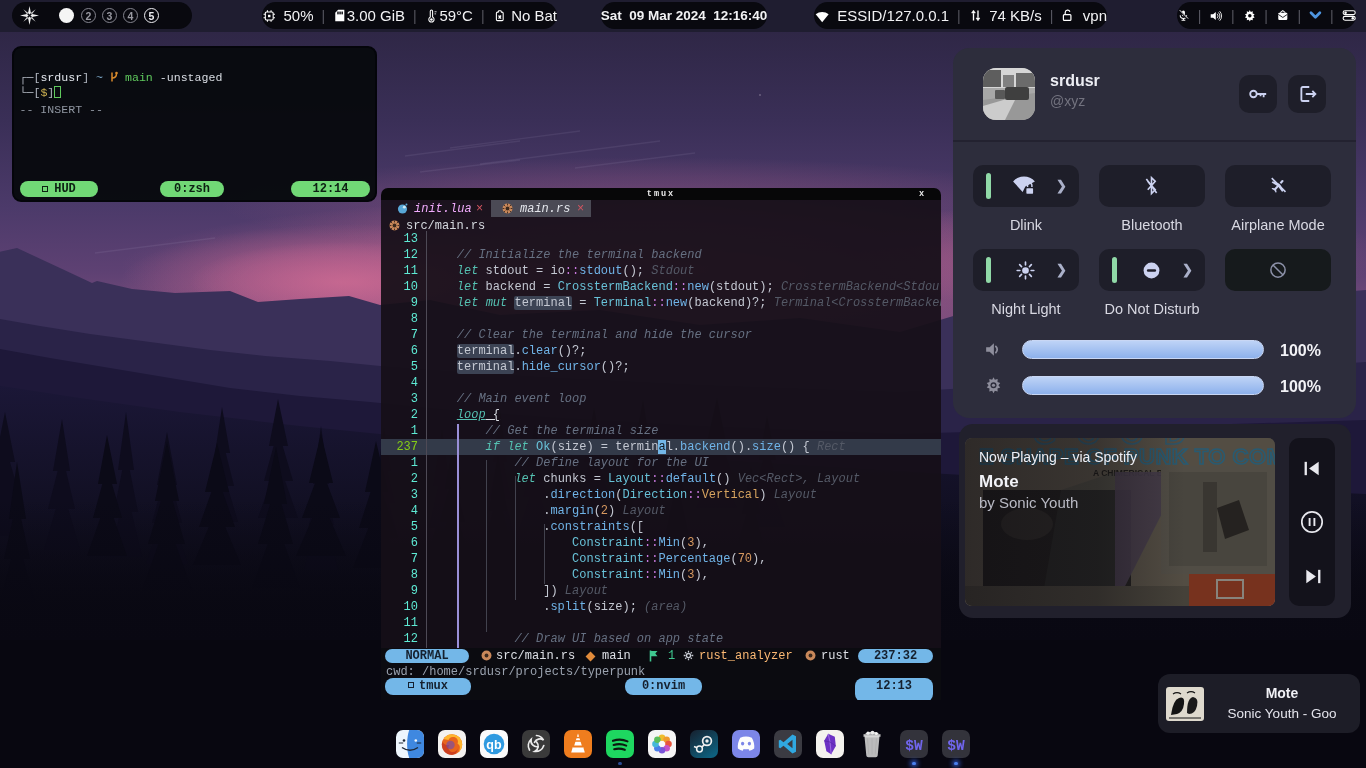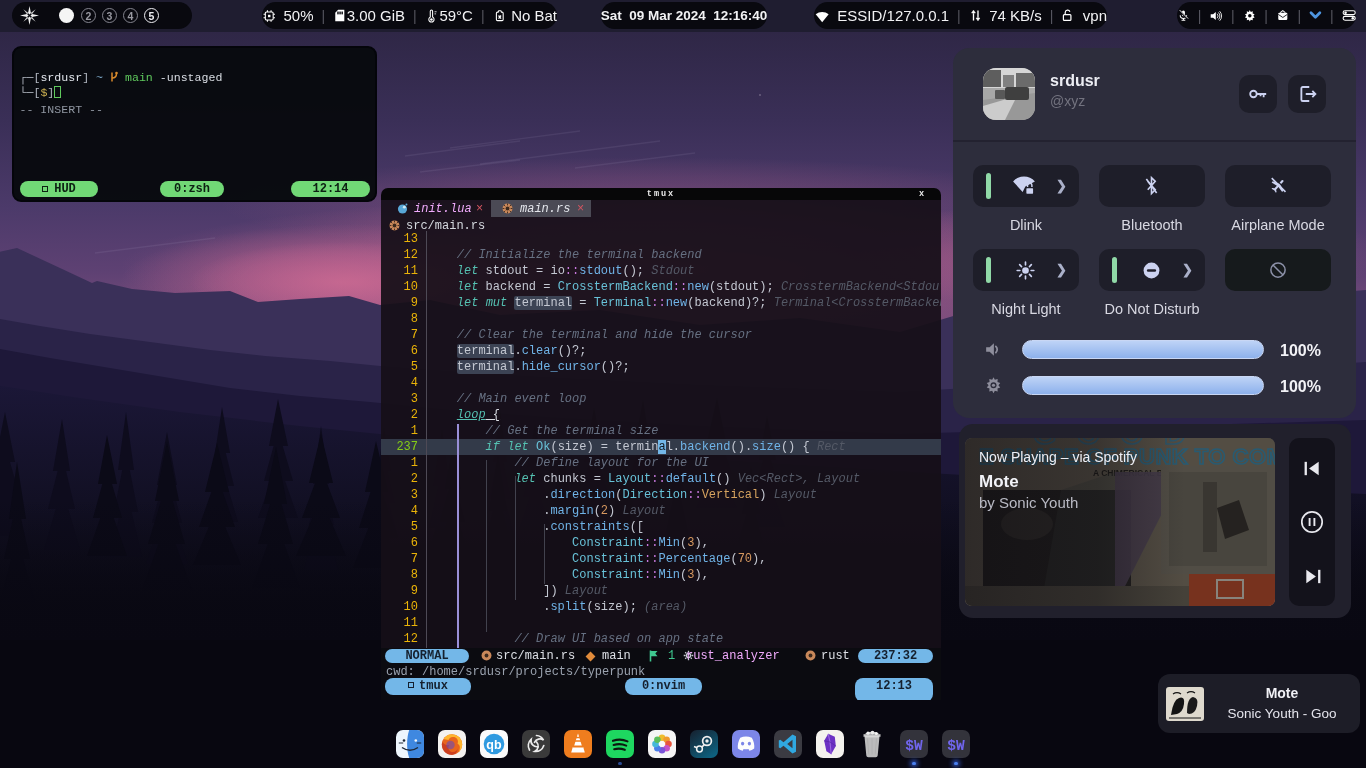--- a/index.html
+++ b/index.html
@@ -8,21 +8,21 @@
 .pill{position:absolute;top:2px;height:27px;background:#09090f;border-radius:14px;display:flex;align-items:center;color:#f2f2f4;font-size:15px;white-space:nowrap}
 .sep{color:#55555f;padding:0 8px;font-size:14px}
 .wsc{width:15px;height:15px;border-radius:50%;border:1.5px solid #84848e;color:#9a9aa2;font-size:10.5px;font-weight:bold;display:flex;align-items:center;justify-content:center;margin-right:6.5px}
 #term{position:absolute;left:12px;top:46px;width:365px;height:156px;background:rgba(8,10,14,0.97);border:2px solid #04050a;border-radius:9px;font-family:"Liberation Mono",monospace;font-size:11.6px}
 .gpill{position:absolute;height:16px;background:#71d876;border-radius:8px;color:#0d2113;font-size:12px;font-weight:bold;display:flex;align-items:center;justify-content:center;font-family:"Liberation Mono",monospace}
 #tmux{position:absolute;left:381px;top:188px;width:560px;height:512px}
 #tmuxtitle{position:absolute;left:0;top:0;width:560px;height:12px;background:#070708;color:#ededed;font-size:8.5px;font-weight:bold;font-family:"Liberation Mono",monospace;text-align:center;line-height:12px;letter-spacing:2px;border-radius:7px 7px 0 0}
 #tmuxbody{position:absolute;left:0;top:12px;width:560px;height:500px;background:rgba(21,15,24,0.93);overflow:hidden}
 .mr{position:absolute;font-family:"Liberation Mono",monospace;font-size:12px;line-height:16px;white-space:pre;color:#c4c8d2}
 .cl{position:absolute;left:0;width:560px;height:16px;font-family:"Liberation Mono",monospace;font-size:12px;line-height:16px;white-space:pre;color:#c4c8d2}
-.ln{position:absolute;width:37px;text-align:right;color:#eab308;left:0}
+.ln{position:absolute;width:37px;text-align:right;color:#5eead4;left:0}
 .code{position:absolute;left:47px}
 .cmt{color:#667082;font-style:italic}
 .ghost{color:#545966;font-style:italic}
 .kw{color:#55c1b2;font-style:italic;font-weight:normal}
 .typ{color:#68c2d8;font-weight:normal}
 .fn{color:#70b4e8;font-weight:normal}
 .pp{color:#c678dd;font-weight:normal}
 .num{color:#d6985f;font-weight:normal}
 .enum{color:#d6a35f;font-weight:normal}
 .hlw{background:#3c4354;border-radius:2px}
@@ -301,21 +301,21 @@
   <div class="mr" style="left:221px;top:448px;color:#dde0e6">main</div>
   <svg class="abs" style="left:268px;top:450px" width="10" height="12" viewBox="0 0 10 12">
           <path d="M1.5 0.5 v11" stroke="#3fc78f" stroke-width="1.6"></path>
           <path d="M1.5 1 h7 l-2.2 2.6 2.2 2.6 h-7 Z" fill="#3fc78f"></path>
         </svg>
   <div class="mr" style="left:287px;top:448px;color:#3fc78f">1</div>
   <svg class="abs" style="left:302px;top:450px" width="11" height="11" viewBox="0 0 12 12" fill="none" stroke="#c8ccd4" stroke-width="1.4">
           <circle cx="6" cy="6" r="2.2"></circle>
           <path d="M6 0.8 v2 M6 9.2 v2 M0.8 6 h2 M9.2 6 h2 M2.4 2.4 l1.3 1.3 M8.3 8.3 l1.3 1.3 M2.4 9.6 l1.3-1.3 M8.3 3.7 l1.3-1.3"></path>
         </svg>
-  <div class="mr" style="left:305px;top:448px;color:#f0abfc">rust_analyzer</div>
+  <div class="mr" style="left:318px;top:448px;color:#fdba74">rust_analyzer</div>
   <svg class="abs" style="left:424px;top:450px" width="11" height="11" viewBox="0 0 12 12">
           <circle cx="6" cy="6" r="5.4" fill="#c9885a"></circle>
           <circle cx="6" cy="6" r="2.1" fill="#3c2a1e"></circle>
         </svg>
   <div class="mr" style="left:440px;top:448px;color:#dde0e6">rust</div>
   <div class="bpill" style="left:477px;top:449px;width:75px;height:14px;font-size:12px;line-height:14px">237:32</div>
   <div class="mr" style="left:5px;top:464px;color:#9aa2ae">cwd: /home/srdusr/projects/typerpunk</div>
   <div class="bpill" style="left:4px;top:478px;width:86px;height:17px;font-size:12px;line-height:17px"><span style="display:inline-block;width:6px;height:6px;border:1.2px solid #15202e;margin-right:5px;vertical-align:1px"></span>tmux</div>
   <div class="bpill" style="left:244px;top:478px;width:77px;height:17px;font-size:12px;line-height:17px">0:nvim</div>
   <div class="bpill" style="left:474px;top:478px;width:78px;height:24px;font-size:12px;line-height:17px">12:13</div>

